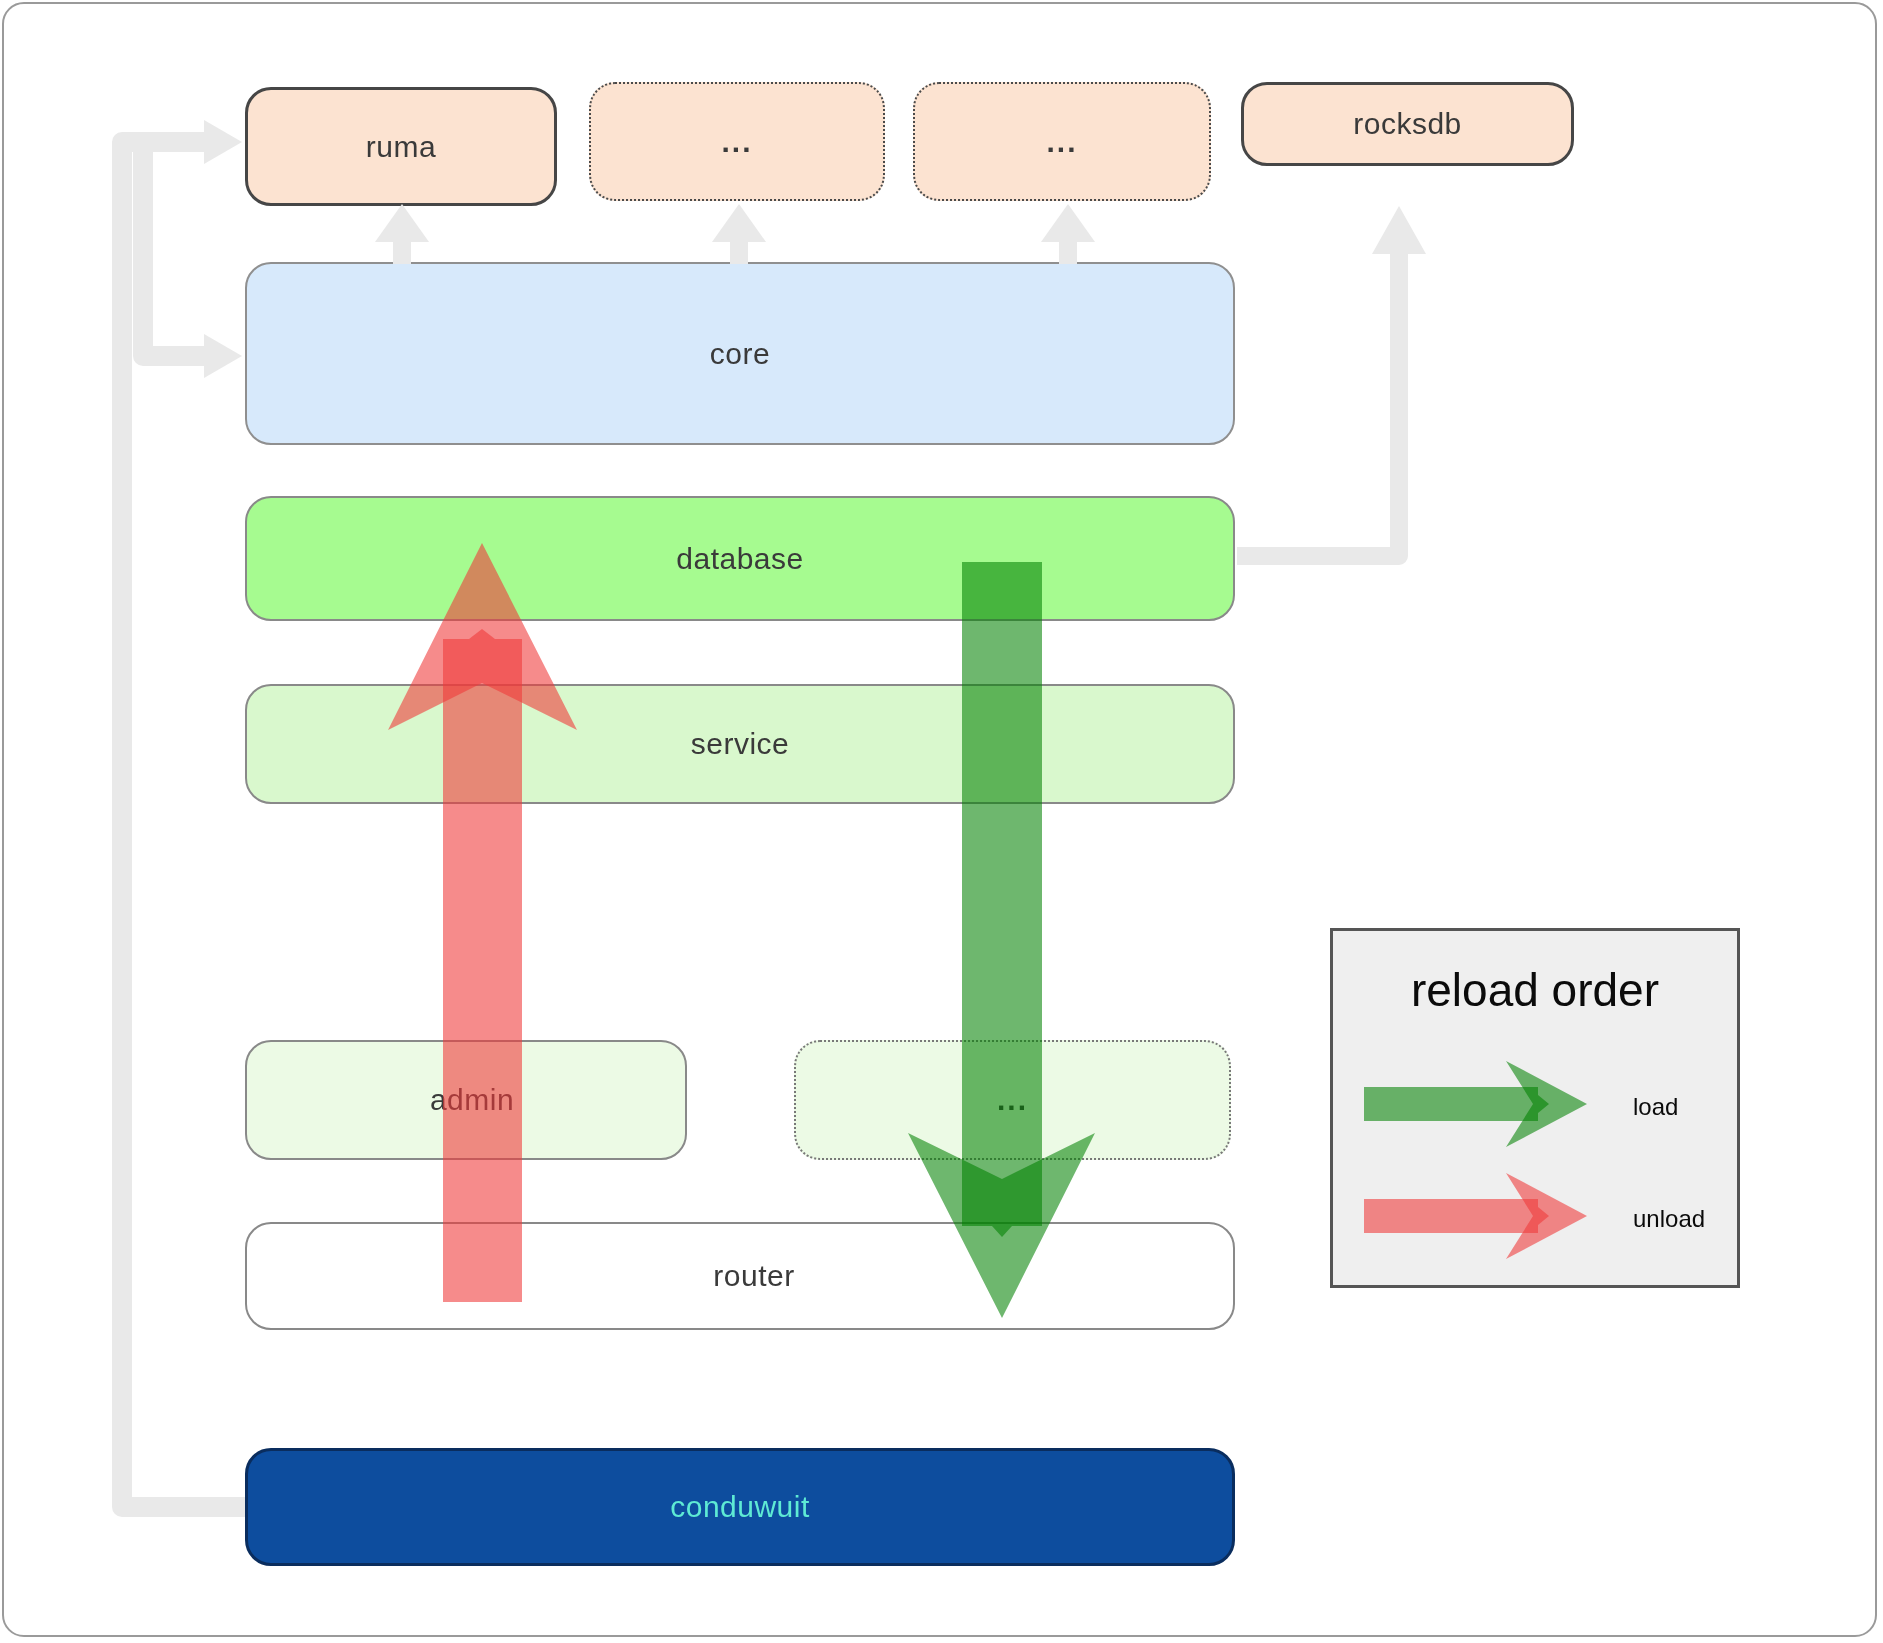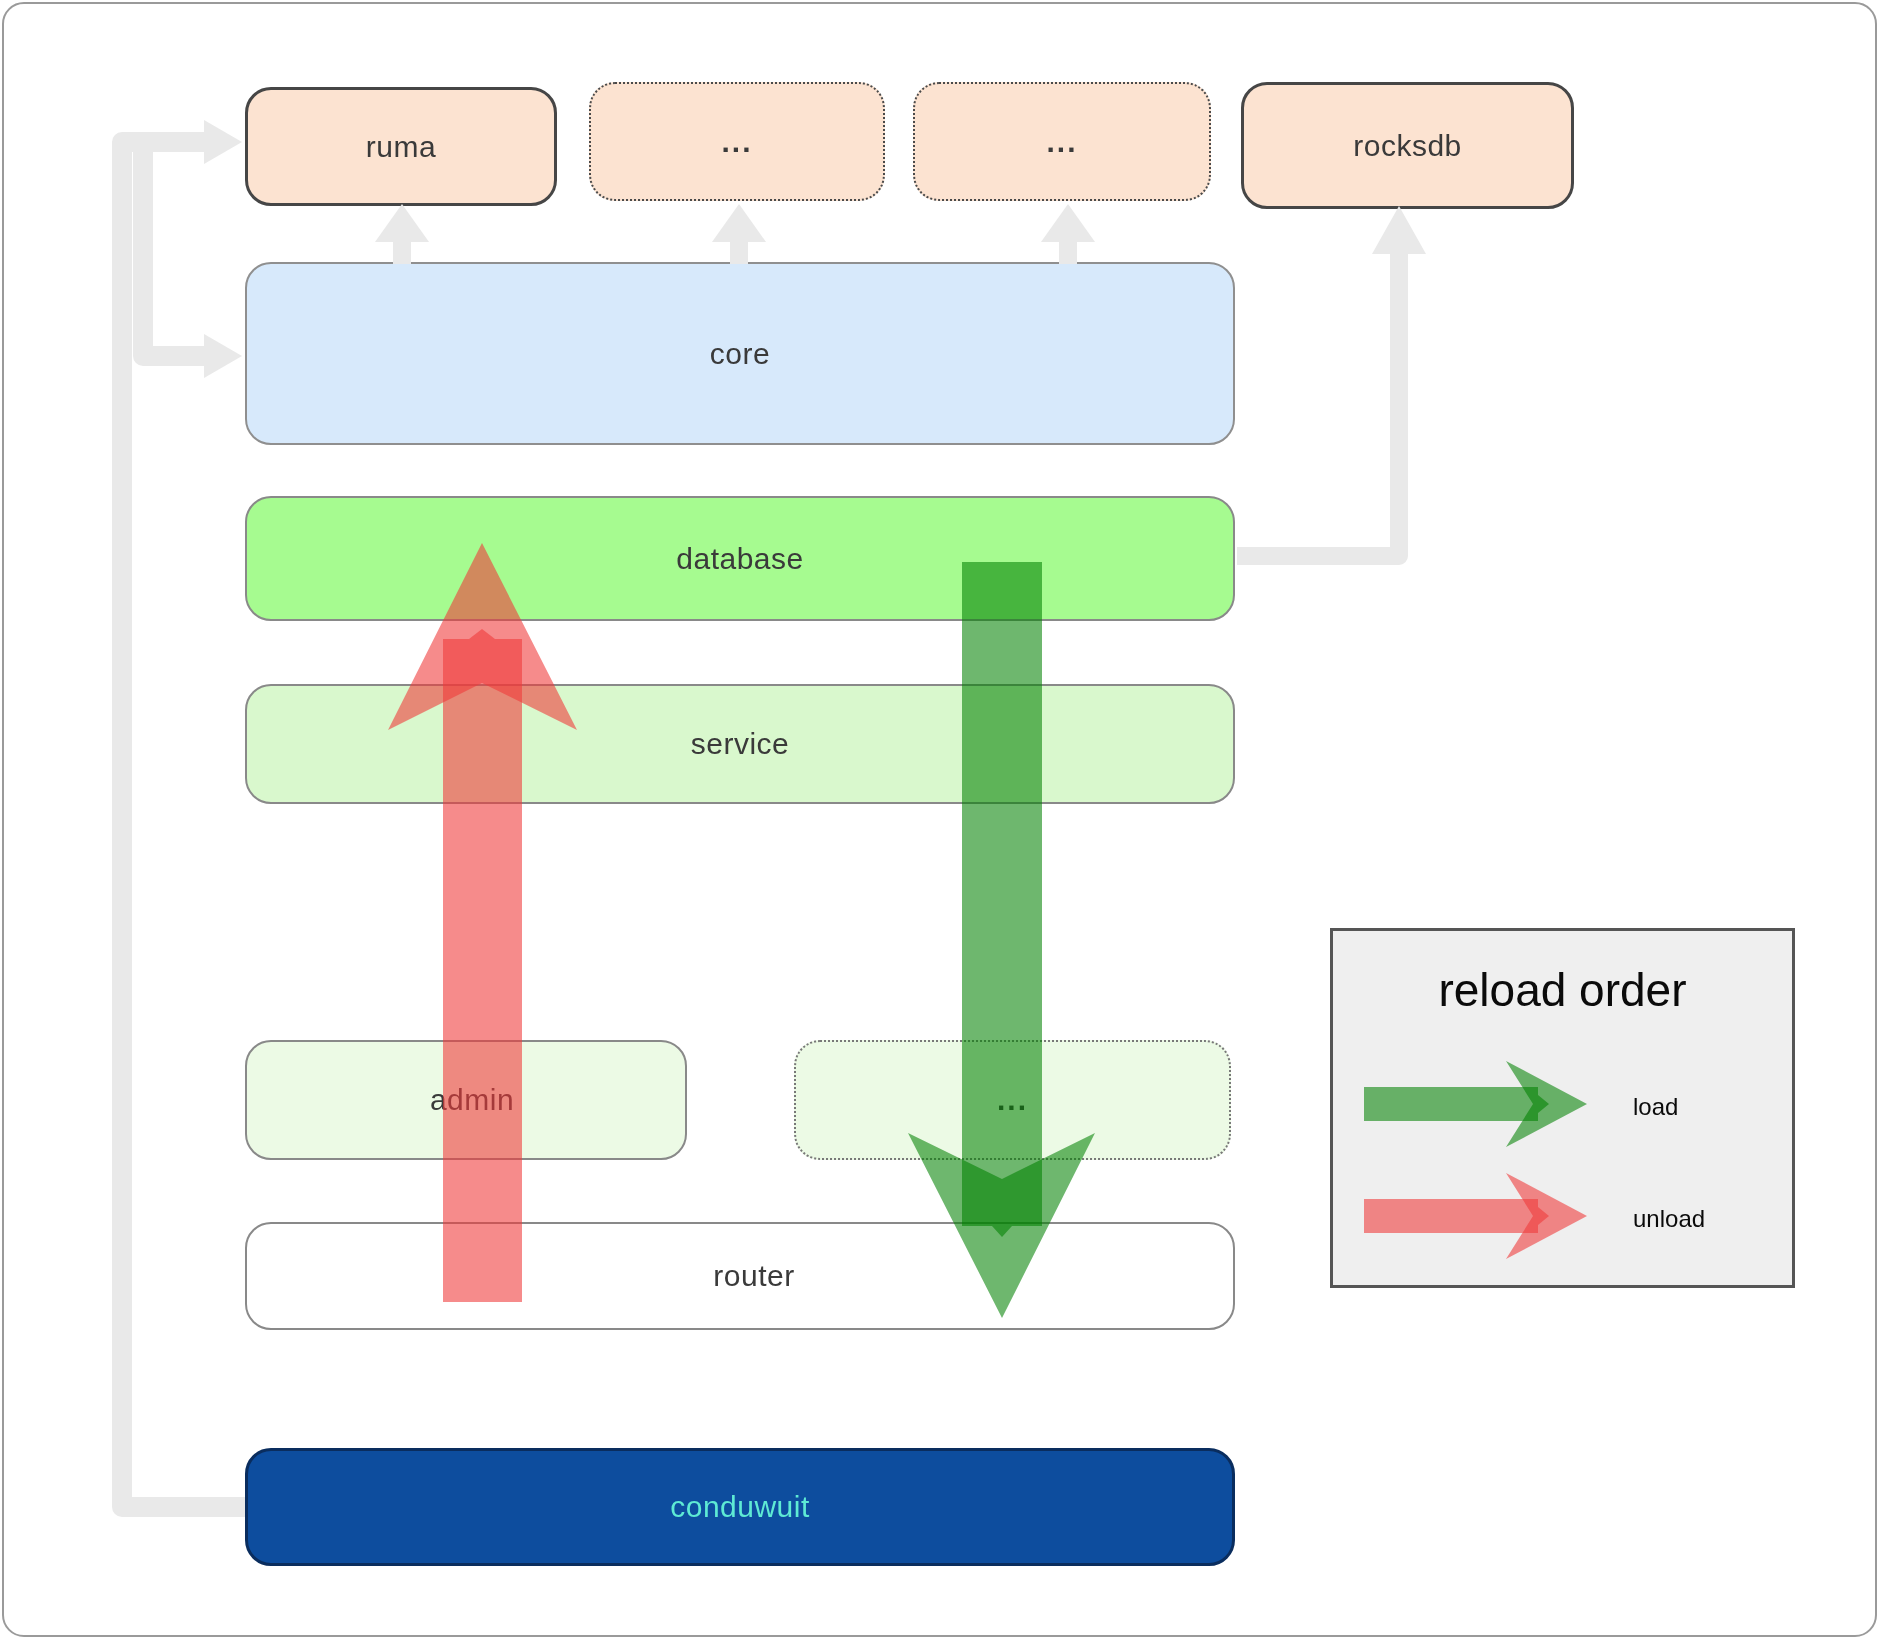--- a/index.html
+++ b/index.html
@@ -23,31 +23,31 @@
   #node-service{background:var(--node-service-fill);border:2px solid #898989;}
   #node-api{background:var(--node-api-fill);border:2px solid #898989;}
   #node-admin{background:var(--node-admin-fill);border:2px solid #898989;padding-left:12px;}
   #node-modules{background:var(--node-admin-fill);border:2px dotted #787878;}
   #node-router{background:var(--node-router-fill);border:2px solid #898989;}
   #node-conduwuit{background:var(--node-conduwuit-fill);border:3px solid #0a2d5e;color:#5eead4;}
 
   #node-ruma{left:245px;top:87px;width:312px;height:119px;}
   #node-dep1{left:589px;top:82px;width:296px;height:119px;}
   #node-dep2{left:913px;top:82px;width:298px;height:119px;}
-  #node-rocksdb{left:1241px;top:82px;width:333px;height:127px;}
+  #node-rocksdb{left:1241px;top:82px;width:333px;height:84px;}
   #node-core{left:245px;top:262px;width:990px;height:183px;}
   #node-database{left:245px;top:496px;width:990px;height:125px;}
   #node-service{left:245px;top:684px;width:990px;height:120px;}
   #node-api{left:245px;top:862px;width:990px;height:118px;}
   #node-admin{left:245px;top:1040px;width:442px;height:120px;}
   #node-modules{left:794px;top:1040px;width:437px;height:120px;}
   #node-router{left:245px;top:1222px;width:990px;height:108px;padding-left:28px;}
   #node-conduwuit{left:245px;top:1448px;width:990px;height:118px;}
 
-  .legend{position:absolute;left:1330px;top:928px;width:465px;height:360px;
+  .legend{position:absolute;left:1330px;top:928px;width:410px;height:360px;
           background:var(--legend-bg);border:3px solid #555;box-sizing:border-box;}
   .legend-title{position:absolute;left:0;right:0;top:32px;text-align:center;
                 font-size:46px;color:#0b0b0b;}
   .legend-label{position:absolute;left:300px;height:48px;line-height:48px;
                 font-size:24px;color:#0b0b0b;}
   #legend-label-load{top:152px;}
   #legend-label-unload{top:264px;}
 
   svg.overlay{position:absolute;left:0;top:0;width:1883px;height:1643px;
               pointer-events:none;z-index:5;}

